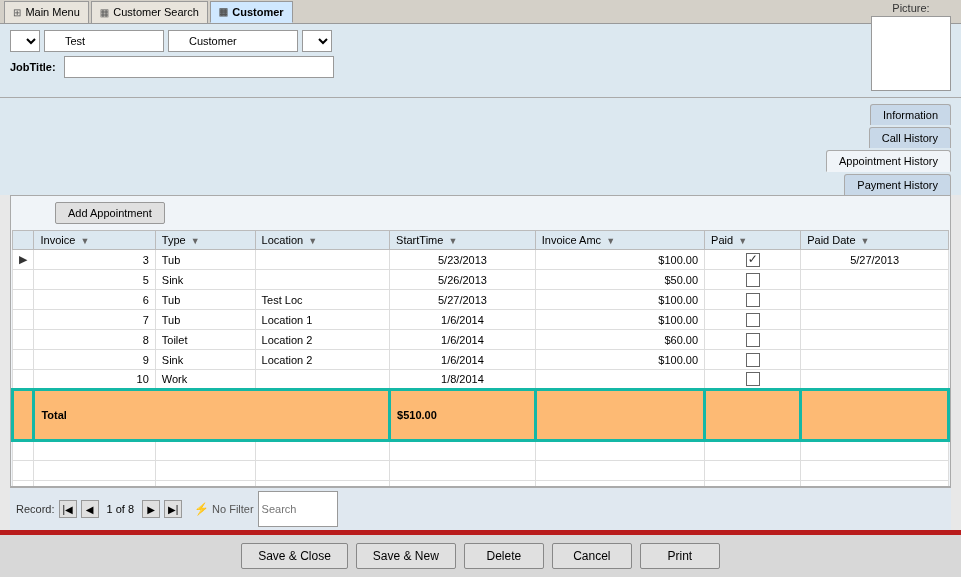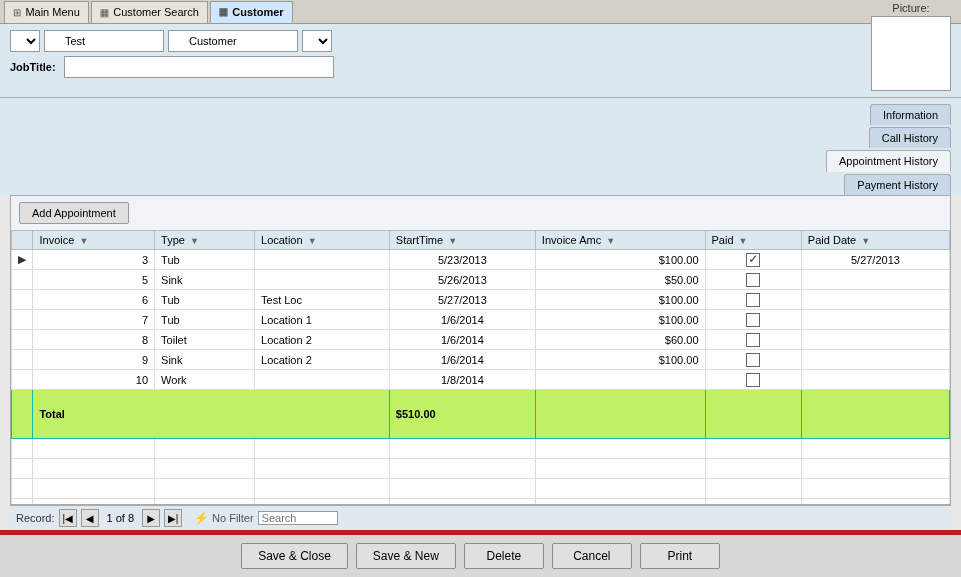--- a/index.html
+++ b/index.html
@@ -153,20 +153,21 @@
       margin: 0 10px;
       flex: 1;
       display: flex;
       flex-direction: column;
       overflow: hidden;
     }
 
     .add-btn-row {
       padding: 6px 8px;
       background: #f0f4f8;
+      margin-left: 36px;
     }
     .add-btn {
       padding: 4px 12px;
       font-size: 11px;
       border: 1px solid #999;
       background: #e0e0e0;
       cursor: pointer;
       border-radius: 2px;
     }
 
@@ -217,23 +218,23 @@
     .checkbox-cell.checked::after {
       content: '✓';
       position: absolute;
       top: -2px;
       left: 1px;
       font-size: 12px;
       color: #333;
     }
 
     .total-row td {
-      border: 1px solid #14b8a6;
+      border: 3px solid #14b8a6;
       padding: 18px 6px;
-      background: #bef264;
+      background: #fdba74;
       font-weight: bold;
     }
 
     
     .spacer-row td {
       border: 1px solid #ddd;
       background: white;
       height: 20px;
     }
 
@@ -263,21 +264,21 @@
     .record-count { padding: 0 4px; }
     .no-filter {
       display: flex;
       align-items: center;
       gap: 3px;
       margin-left: 8px;
       color: #555;
     }
     .filter-icon { font-size: 12px; }
     .search-input {
-      height: 14px;
+      height: 36px;
       width: 80px;
       font-size: 11px;
       border: 1px solid #999;
       padding: 0 3px;
     }
 
     
     .bottom-buttons {
       display: flex;
       align-items: center;

